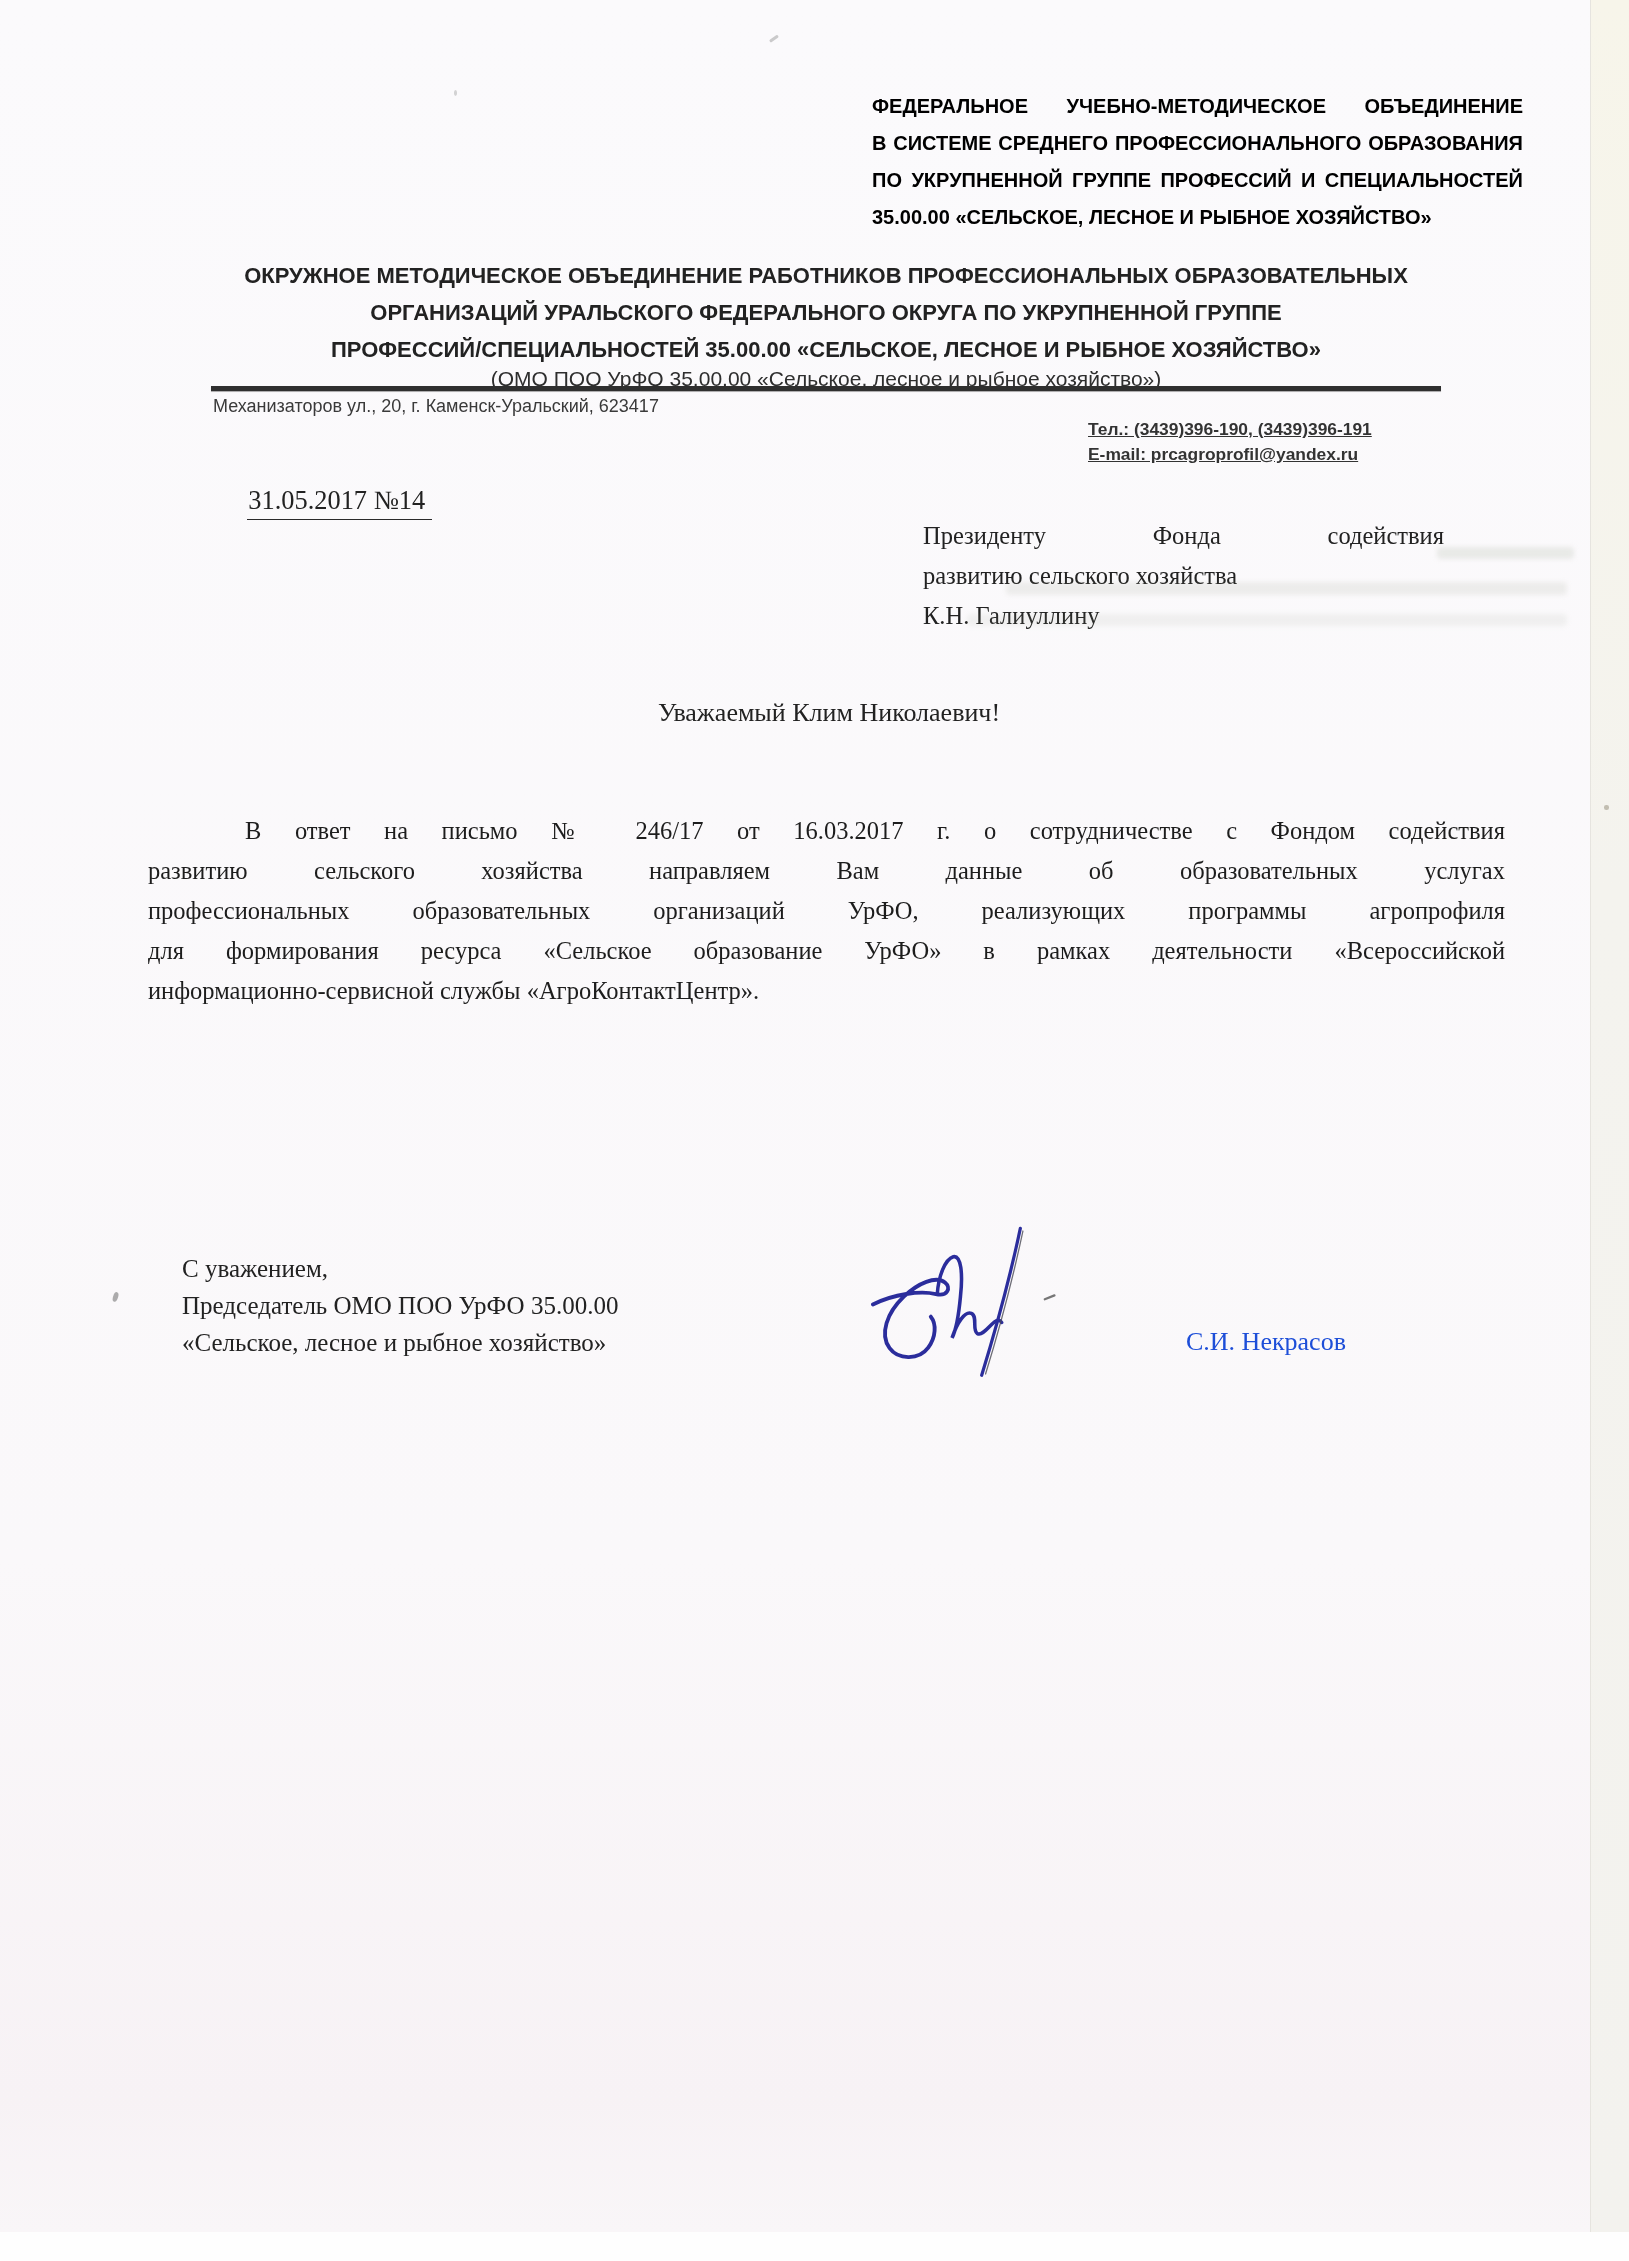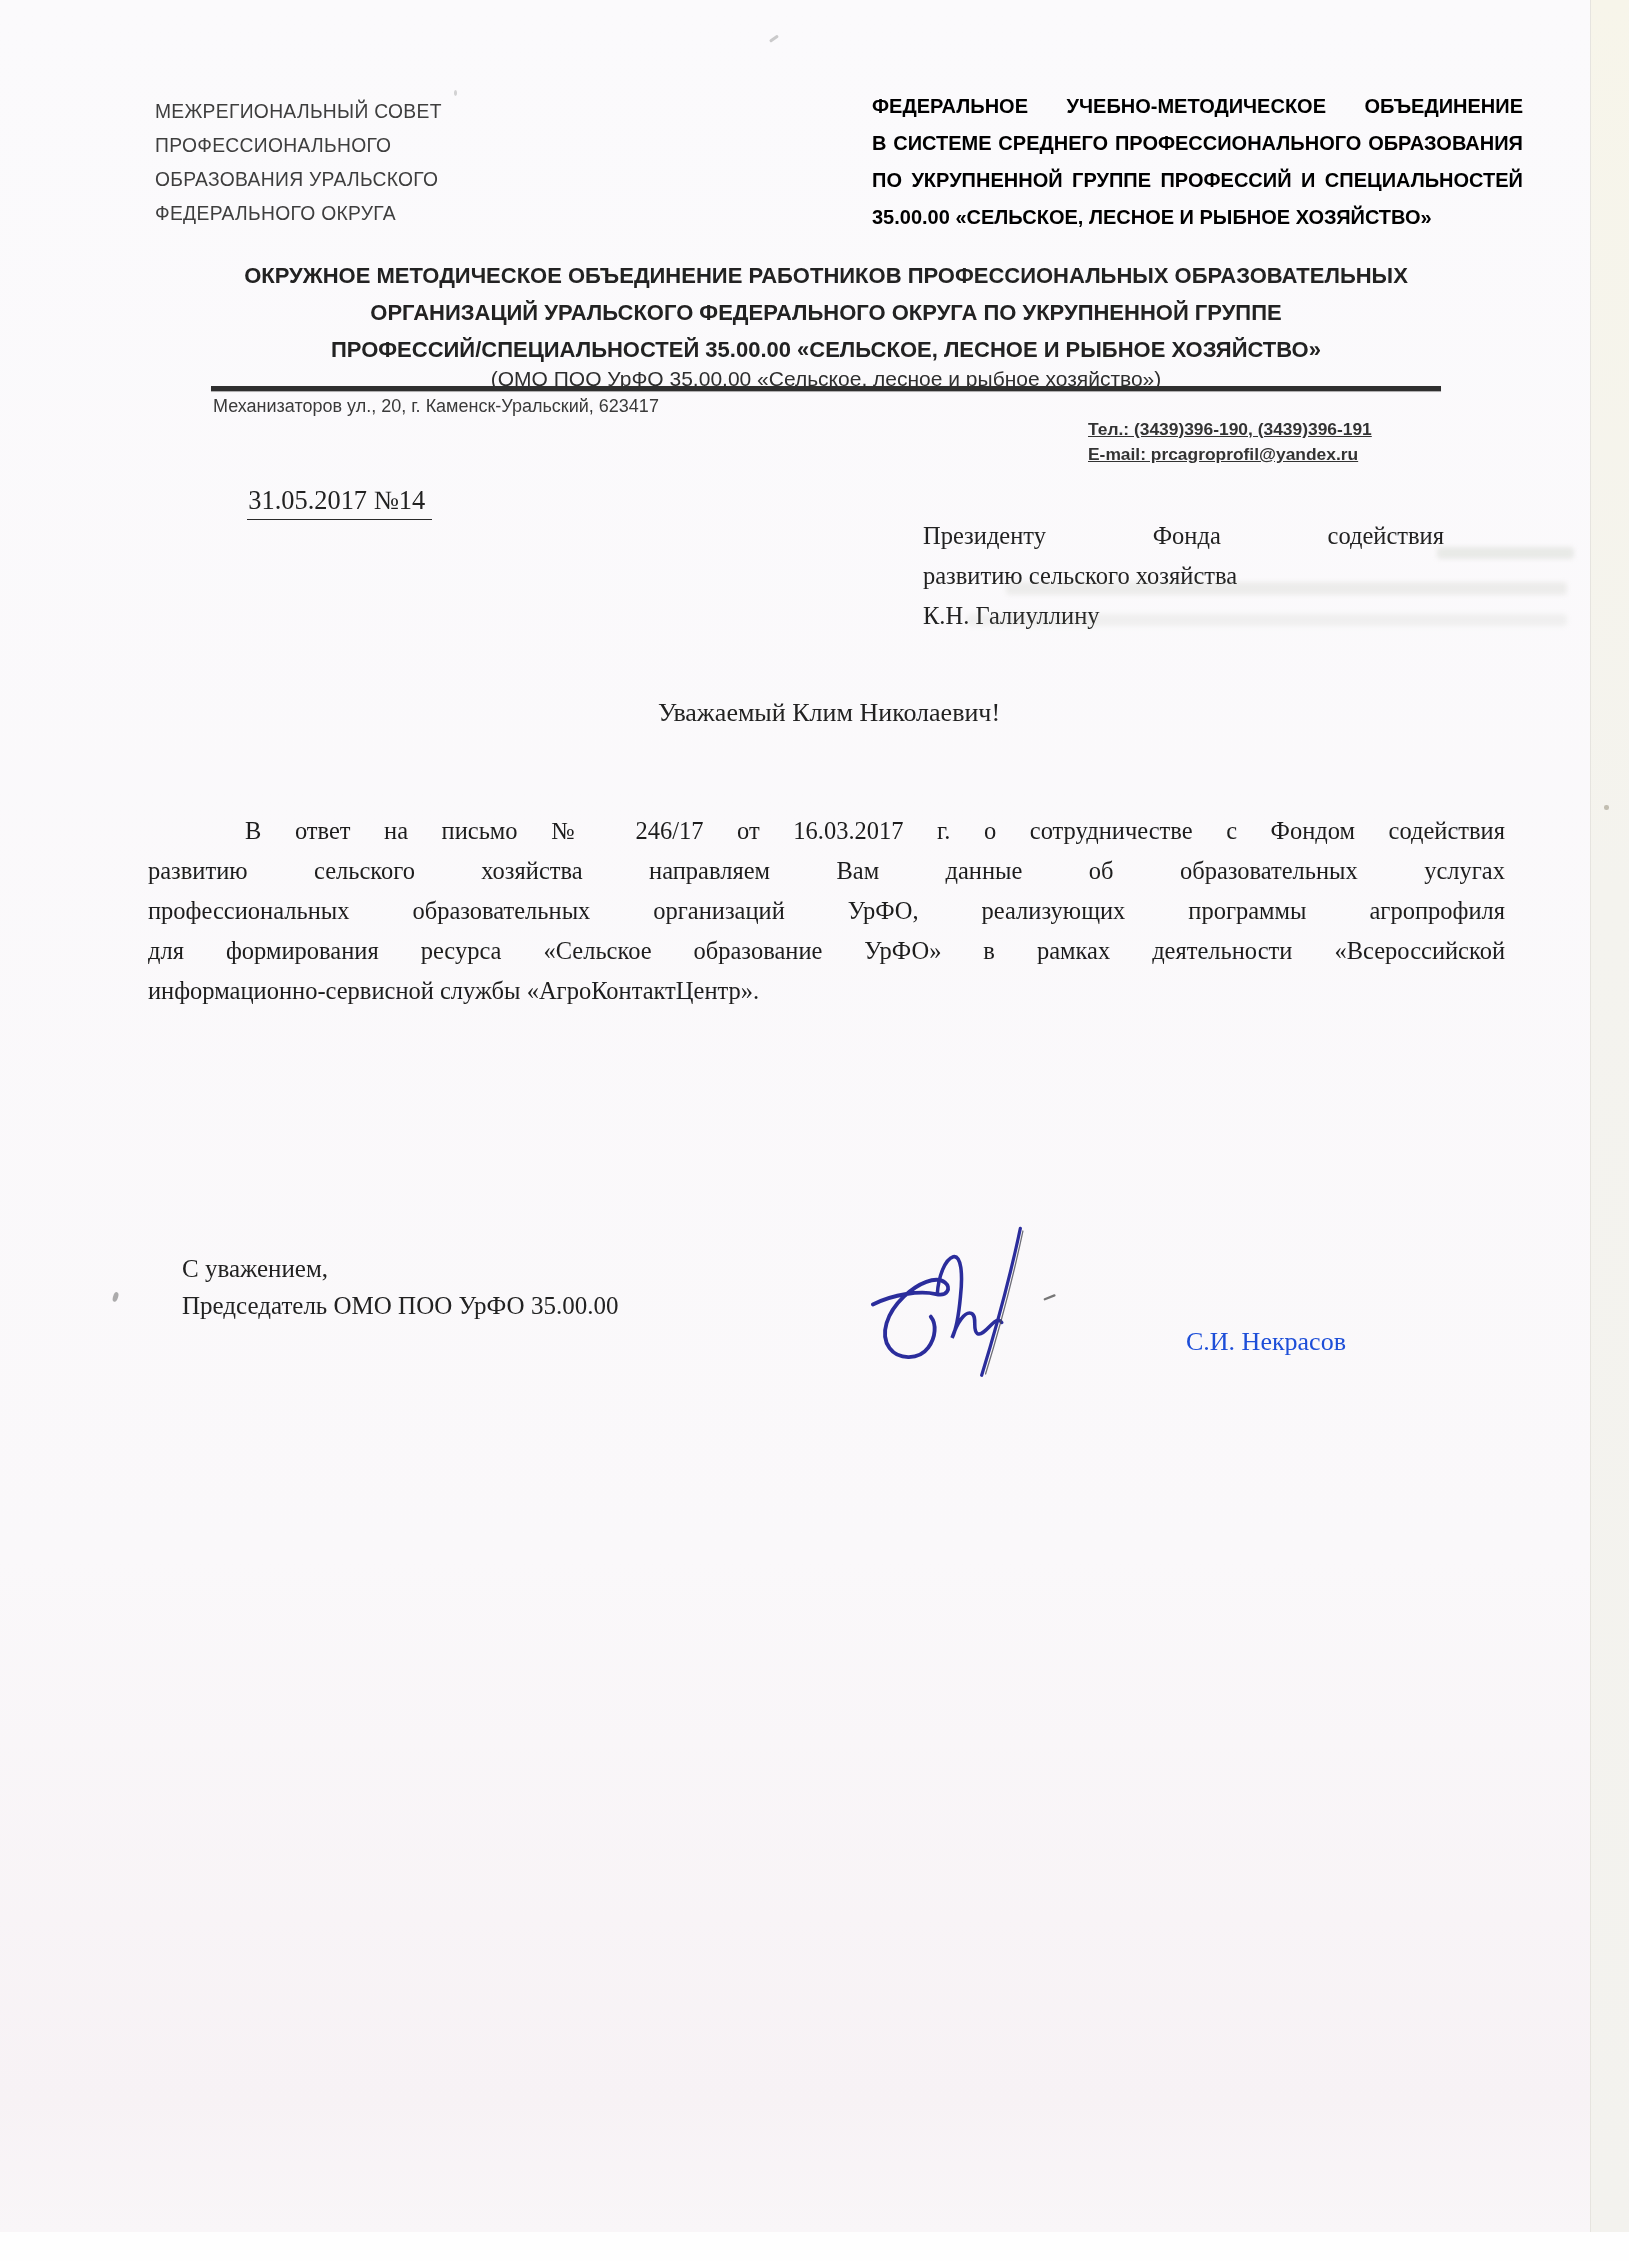--- a/index.html
+++ b/index.html
@@ -64,26 +64,20 @@
   .bl3{left:967px;top:614px;width:600px;height:11.6px;background:rgba(150,158,135,.10);}
 </style>
 </head>
 <body>
 
 <div class="scan">
   <div class="paper"></div>
   <div class="scanner-strip"></div>
   <div class="bottom-strip"></div>
 
-  <div class="org-left sans">
-    <div>МЕЖРЕГИОНАЛЬНЫЙ СОВЕТ</div>
-    <div>ПРОФЕССИОНАЛЬНОГО</div>
-    <div>ОБРАЗОВАНИЯ УРАЛЬСКОГО</div>
-    <div>ФЕДЕРАЛЬНОГО ОКРУГА</div>
-  </div>
 
   <div class="org-right sans">
     <div class="jline">ФЕДЕРАЛЬНОЕ УЧЕБНО-МЕТОДИЧЕСКОЕ ОБЪЕДИНЕНИЕ</div>
     <div class="jline">В СИСТЕМЕ СРЕДНЕГО ПРОФЕССИОНАЛЬНОГО ОБРАЗОВАНИЯ</div>
     <div class="jline">ПО УКРУПНЕННОЙ ГРУППЕ ПРОФЕССИЙ И СПЕЦИАЛЬНОСТЕЙ</div>
     <div>35.00.00 «СЕЛЬСКОЕ, ЛЕСНОЕ И РЫБНОЕ ХОЗЯЙСТВО»</div>
   </div>
 
   <div class="title-block sans">
     <div>ОКРУЖНОЕ МЕТОДИЧЕСКОЕ ОБЪЕДИНЕНИЕ РАБОТНИКОВ ПРОФЕССИОНАЛЬНЫХ ОБРАЗОВАТЕЛЬНЫХ</div>
@@ -113,20 +107,21 @@
     <div class="jline indent">В ответ на письмо № 246/17 от 16.03.2017 г. о сотрудничестве с Фондом содействия</div>
     <div class="jline">развитию сельского хозяйства направляем Вам данные об образовательных услугах</div>
     <div class="jline">профессиональных образовательных организаций УрФО, реализующих программы агропрофиля</div>
     <div class="jline">для формирования ресурса «Сельское образование УрФО» в рамках деятельности «Всероссийской</div>
     <div class="lastline">информационно-сервисной службы «АгроКонтактЦентр».</div>
   </div>
 
   <div class="closing">
     <div>С уважением,</div>
     <div>Председатель ОМО ПОО УрФО 35.00.00</div>
+    <div>«Сельское, лесное и рыбное хозяйство»</div>
   </div>
 
   <svg class="signature-svg" width="271" height="161" viewBox="0 0 420 250" fill="none">
     <path d="M18,128 C50,112 92,106 116,112 C134,116 140,102 130,94 C116,83 88,95 66,116 C40,141 28,174 44,196 C58,215 90,214 104,195 C116,179 117,158 108,147" stroke="#2b2d9c" stroke-width="6" stroke-linecap="round" fill="none"></path>
     <path d="M118,112 C120,84 130,58 143,54 C155,51 158,80 154,116 C151,148 146,170 141,180 C149,156 161,138 171,142 C181,146 172,168 180,173 C188,178 198,162 207,155 C212,151 216,152 218,156" stroke="#2b2d9c" stroke-width="5.5" stroke-linecap="round" fill="none"></path>
     <path d="M247,10 C236,62 214,150 187,238" stroke="#2b2d9c" stroke-width="5" stroke-linecap="round" fill="none"></path>
     <path d="M251,14 C240,66 219,152 193,236" stroke="#4a4a55" stroke-width="2" stroke-linecap="round" fill="none" opacity="0.8"></path>
     <path d="M285,120 L300,114" stroke="#555" stroke-width="3.5" stroke-linecap="round" opacity="0.8"></path>
   </svg>
 

